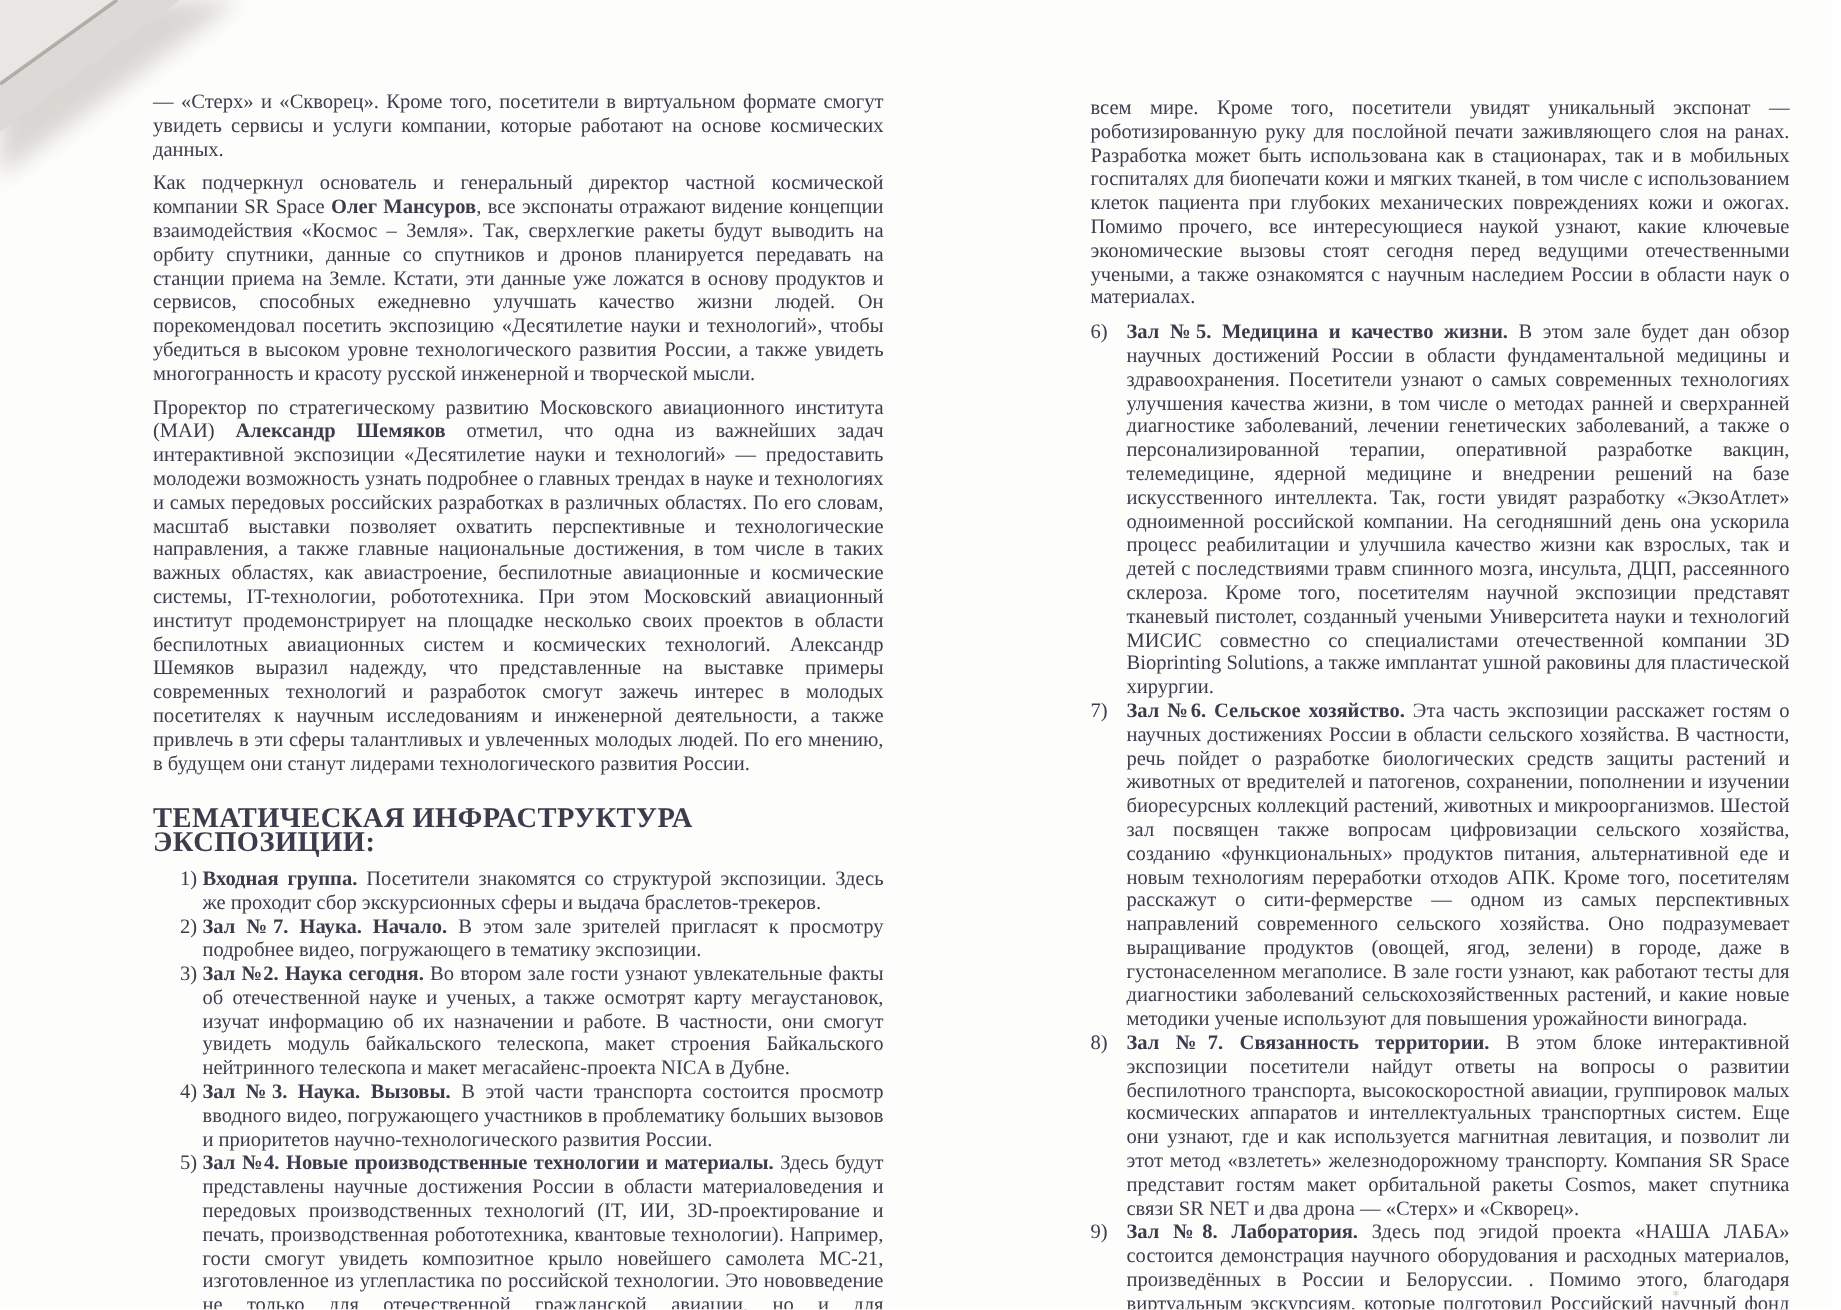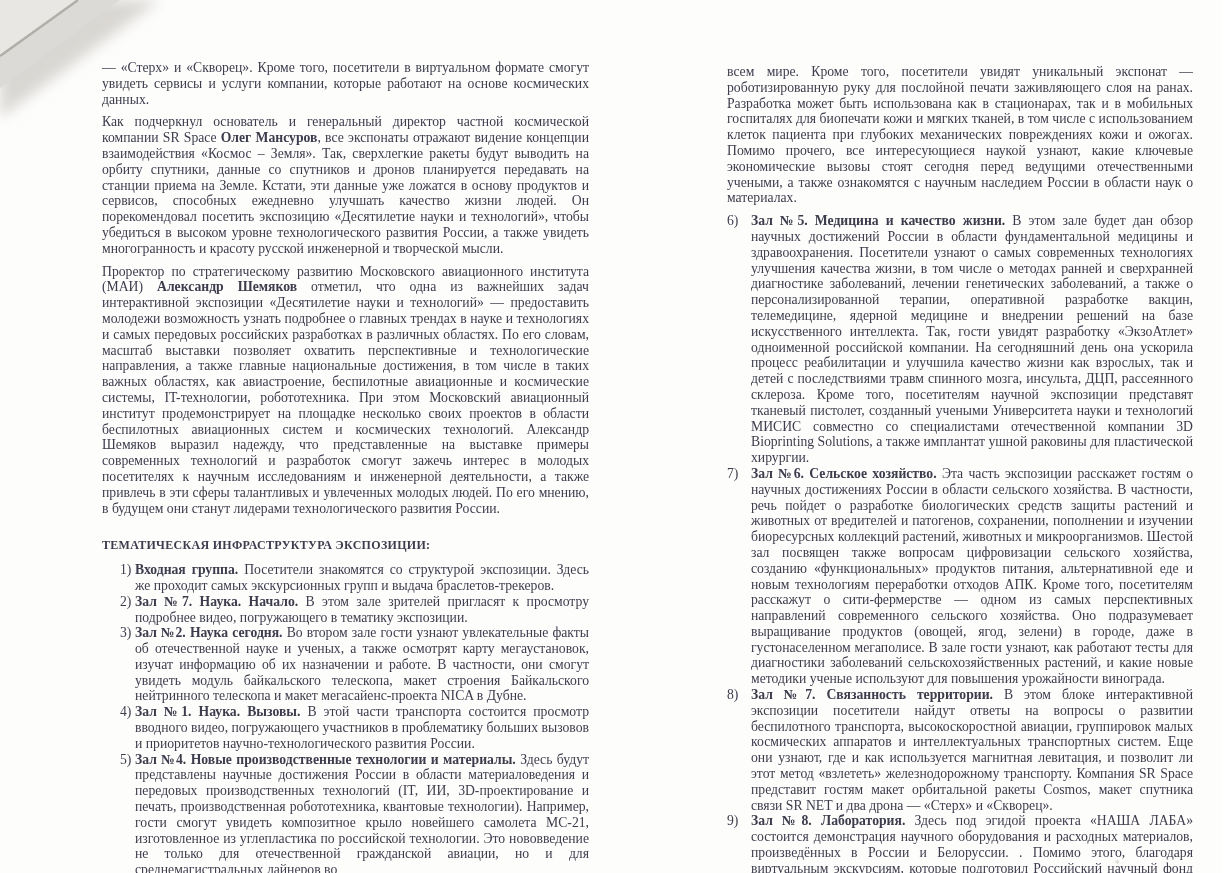--- a/index.html
+++ b/index.html
@@ -21,21 +21,21 @@
     position:absolute;top:60px;
     font-size:13.7px;line-height:15.8px;
     text-align:justify;
   }
   .col-left{left:102px;width:487px;}
   .col-right{left:727px;width:466px;top:64px;}
   .col p{margin:0 0 7px 0;}
   .b{font-weight:bold;margin-top:36px;}
   .heading{
     font-weight:bold;
-    font-size:12px;
+    font-size:19px;
     letter-spacing:0.3px;
     margin:22px 0 8px 0;
     text-align:left;
   }
   .items-left{margin-left:18px;}
   .item{display:flex;}
   .item .num{flex:none;text-align:left;}
   .items-left .num{width:15px;}
   .items-right .num{width:24px;}
   .item .body{flex:1;text-align:justify;}
@@ -73,33 +73,33 @@
     </p>
     <p>
       <span>Проректор по стратегическому развитию Московского авиационного института (МАИ) </span><span class="b">Александр Шемяков</span><span> отметил, что одна из важнейших задач интерактивной экспозиции «Десятилетие науки и технологий» — предоставить молодежи возможность узнать подробнее о главных трендах в науке и технологиях и самых передовых российских разработках в различных областях. По его словам, масштаб выставки позволяет охватить перспективные и технологические направления, а также главные национальные достижения, в том числе в таких важных областях, как авиастроение, беспилотные авиационные и космические системы, IT-технологии, робототехника. При этом Московский авиационный институт продемонстрирует на площадке несколько своих проектов в области беспилотных авиационных систем и космических технологий. Александр Шемяков выразил надежду, что представленные на выставке примеры современных технологий и разработок смогут зажечь интерес в молодых посетителях к научным исследованиям и инженерной деятельности, а также привлечь в эти сферы талантливых и увлеченных молодых людей. По его мнению, в будущем они станут лидерами технологического развития России.</span>
     </p>
 
     <div class="heading">ТЕМАТИЧЕСКАЯ ИНФРАСТРУКТУРА ЭКСПОЗИЦИИ:</div>
 
     <div class="items-left">
       <div class="item">
         <span class="num">1)</span>
-        <span class="body"><span class="b">Входная группа.</span><span> Посетители знакомятся со структурой экспозиции. Здесь же проходит самых экскурсионных групп и выдача браслетов-трекеров.</span></span>
+        <span class="body"><span class="b">Входная группа.</span><span> Посетители знакомятся со структурой экспозиции. Здесь же проходит сбор экскурсионных сферы и выдача браслетов-трекеров.</span></span>
       </div>
       <div class="item">
         <span class="num">2)</span>
         <span class="body"><span class="b">Зал №7. Наука. Начало.</span><span> В этом зале зрителей пригласят к просмотру подробнее видео, погружающего в тематику экспозиции.</span></span>
       </div>
       <div class="item">
         <span class="num">3)</span>
         <span class="body"><span class="b">Зал №2. Наука сегодня.</span><span> Во втором зале гости узнают увлекательные факты об отечественной науке и ученых, а также осмотрят карту мегаустановок, изучат информацию об их назначении и работе. В частности, они смогут увидеть модуль байкальского телескопа, макет строения Байкальского нейтринного телескопа и макет мегасайенс-проекта NICA в Дубне.</span></span>
       </div>
       <div class="item">
         <span class="num">4)</span>
-        <span class="body"><span class="b">Зал №1. Наука. Вызовы.</span><span> В этой части транспорта состоится просмотр вводного видео, погружающего участников в проблематику больших вызовов и приоритетов научно-технологического развития России.</span></span>
+        <span class="body"><span class="b">Зал №3. Наука. Вызовы.</span><span> В этой части транспорта состоится просмотр вводного видео, погружающего участников в проблематику больших вызовов и приоритетов научно-технологического развития России.</span></span>
       </div>
       <div class="item">
         <span class="num">5)</span>
         <span class="body"><span class="b">Зал №4. Новые производственные технологии и материалы.</span><span> Здесь будут представлены научные достижения России в области материаловедения и передовых производственных технологий (IT, ИИ, 3D-проектирование и печать, производственная робототехника, квантовые технологии). Например, гости смогут увидеть композитное крыло новейшего самолета МС-21, изготовленное из углепластика по российской технологии. Это нововведение не только для отечественной гражданской авиации, но и для среднемагистральных лайнеров во</span></span>
       </div>
     </div>
   </div>
 
   <div class="col col-right">
     <p class="cont-para">

